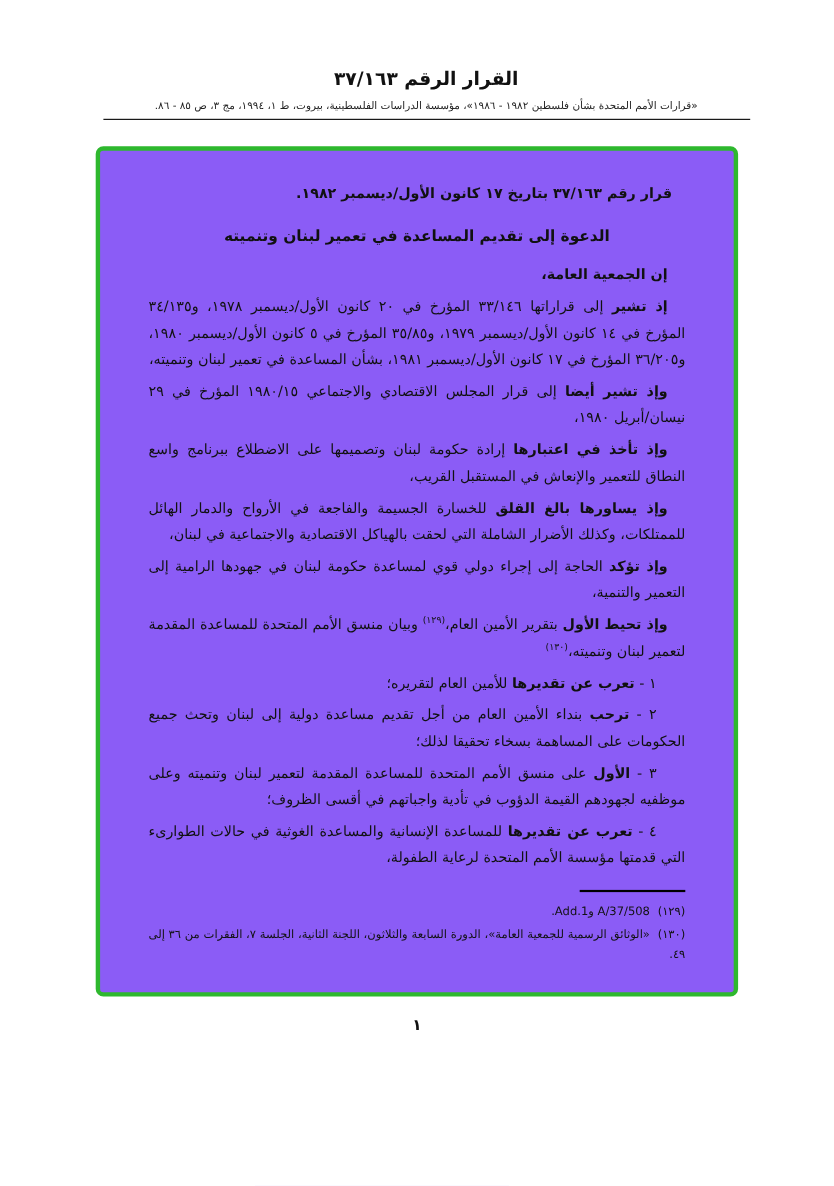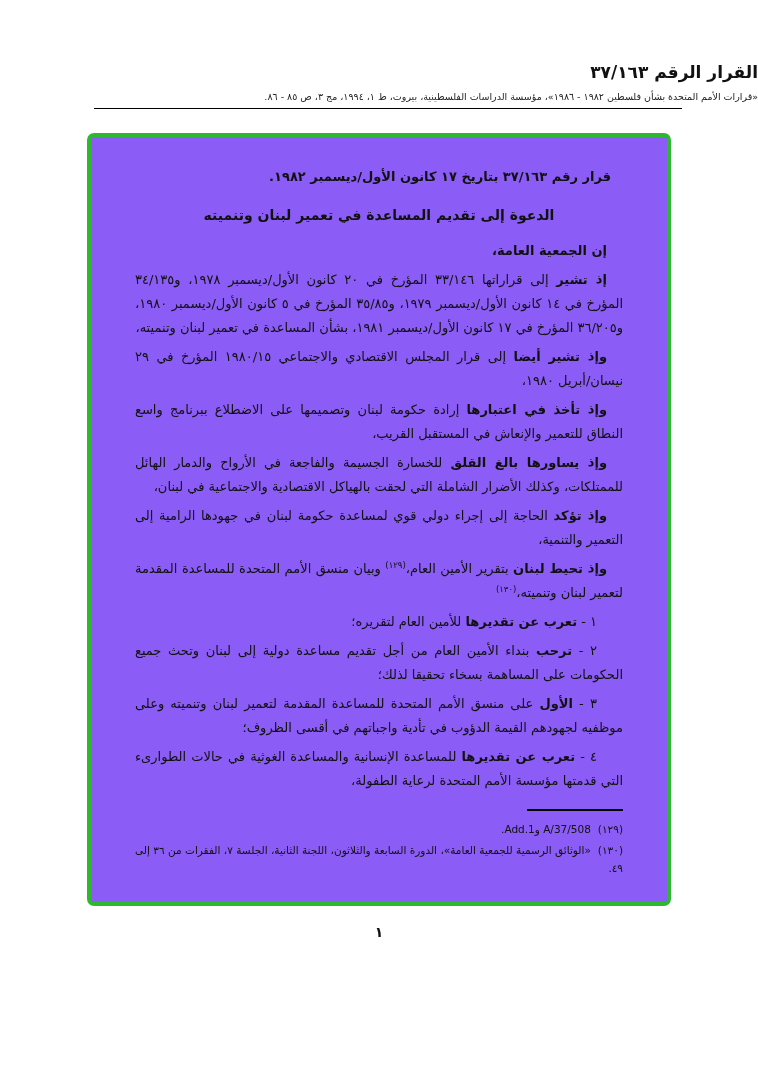--- a/index.html
+++ b/index.html
@@ -12,21 +12,21 @@
     min-height: 1078px;
     font-family: "DejaVu Sans", sans-serif;
     color: #111111;
     direction: rtl;
     position: relative;
   }
 
   
   .doc-header {
     padding-top: 62px;
-    text-align: right;
+    text-align: center;
     padding-left: 17px;
   }
   .doc-title {
     font-size: 17px;
     font-weight: bold;
     letter-spacing: 0.5px;
   }
   .doc-source {
     font-size: 9.5px;
     margin-top: 9px;
@@ -117,21 +117,21 @@
   <p class="res-heading">قرار رقم ٣٧/١٦٣ بتاريخ ١٧ كانون الأول/ديسمبر ١٩٨٢.</p>
   <p class="res-subject">الدعوة إلى تقديم المساعدة في تعمير لبنان وتنميته</p>
 
   <div>
       <p class="para"><strong>إن الجمعية العامة،</strong></p>
       <p class="para"><strong>إذ تشير</strong><span> إلى قراراتها ٣٣/١٤٦ المؤرخ في ٢٠ كانون الأول/ديسمبر ١٩٧٨، و٣٤/١٣٥ المؤرخ في ١٤ كانون الأول/ديسمبر ١٩٧٩، و٣٥/٨٥ المؤرخ في ٥ كانون الأول/ديسمبر ١٩٨٠، و٣٦/٢٠٥ المؤرخ في ١٧ كانون الأول/ديسمبر ١٩٨١، بشأن المساعدة في تعمير لبنان وتنميته،</span></p>
       <p class="para"><strong>وإذ تشير أيضا</strong><span> إلى قرار المجلس الاقتصادي والاجتماعي ١٩٨٠/١٥ المؤرخ في ٢٩ نيسان/أبريل ١٩٨٠،</span></p>
       <p class="para"><strong>وإذ تأخذ في اعتبارها</strong><span> إرادة حكومة لبنان وتصميمها على الاضطلاع ببرنامج واسع النطاق للتعمير والإنعاش في المستقبل القريب،</span></p>
       <p class="para"><strong>وإذ يساورها بالغ القلق</strong><span> للخسارة الجسيمة والفاجعة في الأرواح والدمار الهائل للممتلكات، وكذلك الأضرار الشاملة التي لحقت بالهياكل الاقتصادية والاجتماعية في لبنان،</span></p>
       <p class="para"><strong>وإذ تؤكد</strong><span> الحاجة إلى إجراء دولي قوي لمساعدة حكومة لبنان في جهودها الرامية إلى التعمير والتنمية،</span></p>
-      <p class="para"><strong>وإذ تحيط لبنان</strong><span> بتقرير الأمين العام،</span><sup>(١٢٩)</sup><span> وبيان منسق الأمم المتحدة للمساعدة المقدمة لتعمير لبنان وتنميته،</span><sup>(١٣٠)</sup></p>
+      <p class="para"><strong>وإذ تحيط الأول</strong><span> بتقرير الأمين العام،</span><sup>(١٢٩)</sup><span> وبيان منسق الأمم المتحدة للمساعدة المقدمة لتعمير لبنان وتنميته،</span><sup>(١٣٠)</sup></p>
       <p class="para num"><span>١ - </span><strong>تعرب عن تقديرها</strong><span> للأمين العام لتقريره؛</span></p>
       <p class="para num"><span>٢ - </span><strong>ترحب</strong><span> بنداء الأمين العام من أجل تقديم مساعدة دولية إلى لبنان وتحث جميع الحكومات على المساهمة بسخاء تحقيقا لذلك؛</span></p>
       <p class="para num"><span>٣ - </span><strong>الأول</strong><span> على منسق الأمم المتحدة للمساعدة المقدمة لتعمير لبنان وتنميته وعلى موظفيه لجهودهم القيمة الدؤوب في تأدية واجباتهم في أقسى الظروف؛</span></p>
       <p class="para num"><span>٤ - </span><strong>تعرب عن تقديرها</strong><span> للمساعدة الإنسانية والمساعدة الغوثية في حالات الطوارىء التي قدمتها مؤسسة الأمم المتحدة لرعاية الطفولة،</span></p>
     </div>
 
   <div class="footnotes">
     <div class="fn-rule"></div>
     <div>
         <p class="footnote"><span class="fn-marker">(١٢٩)</span><span>A/37/508 وAdd.1.</span></p>

